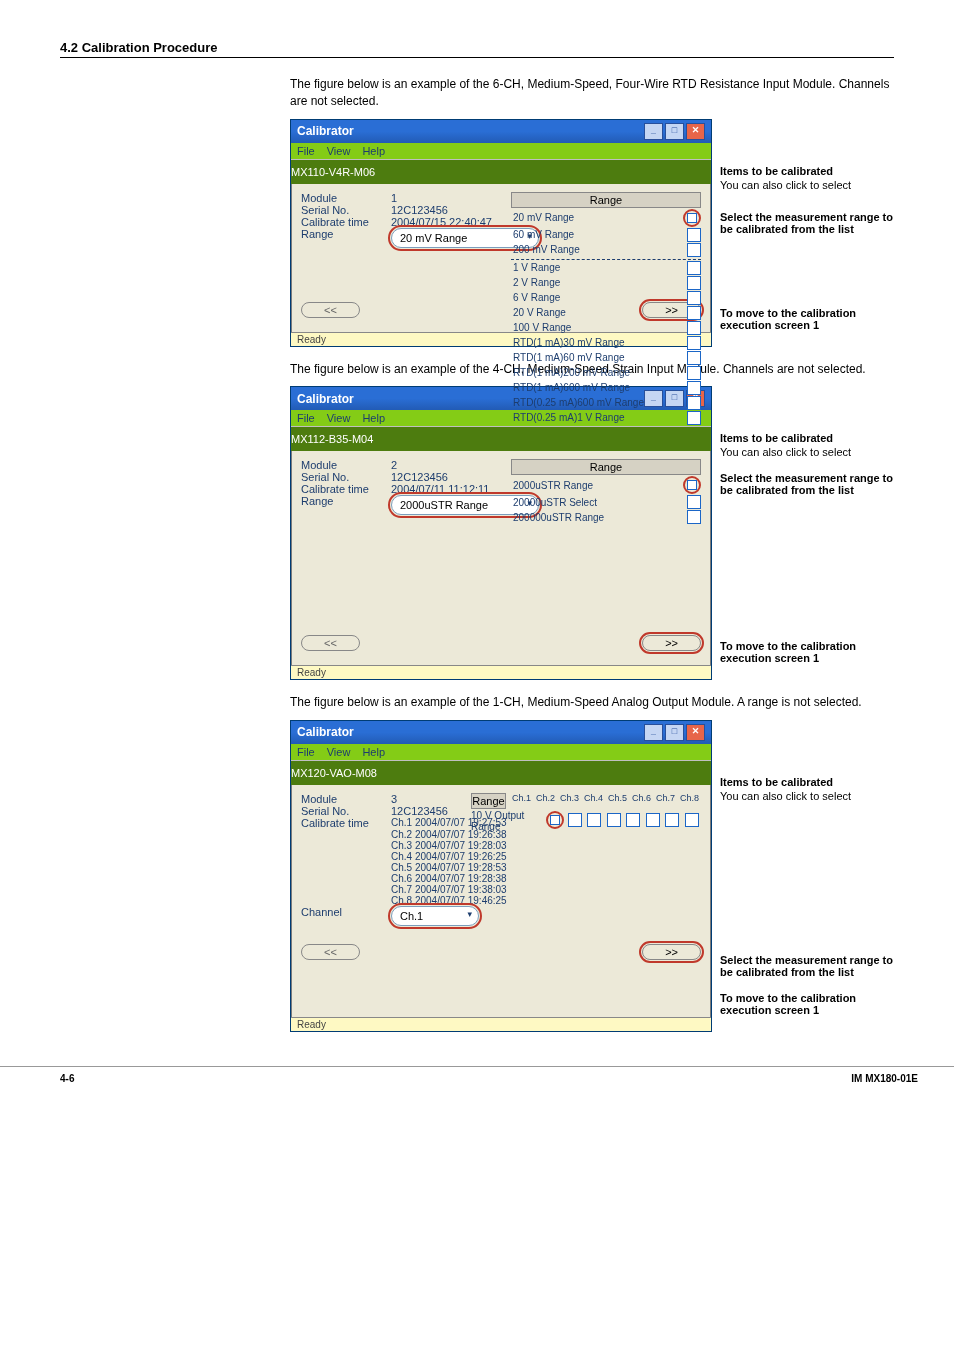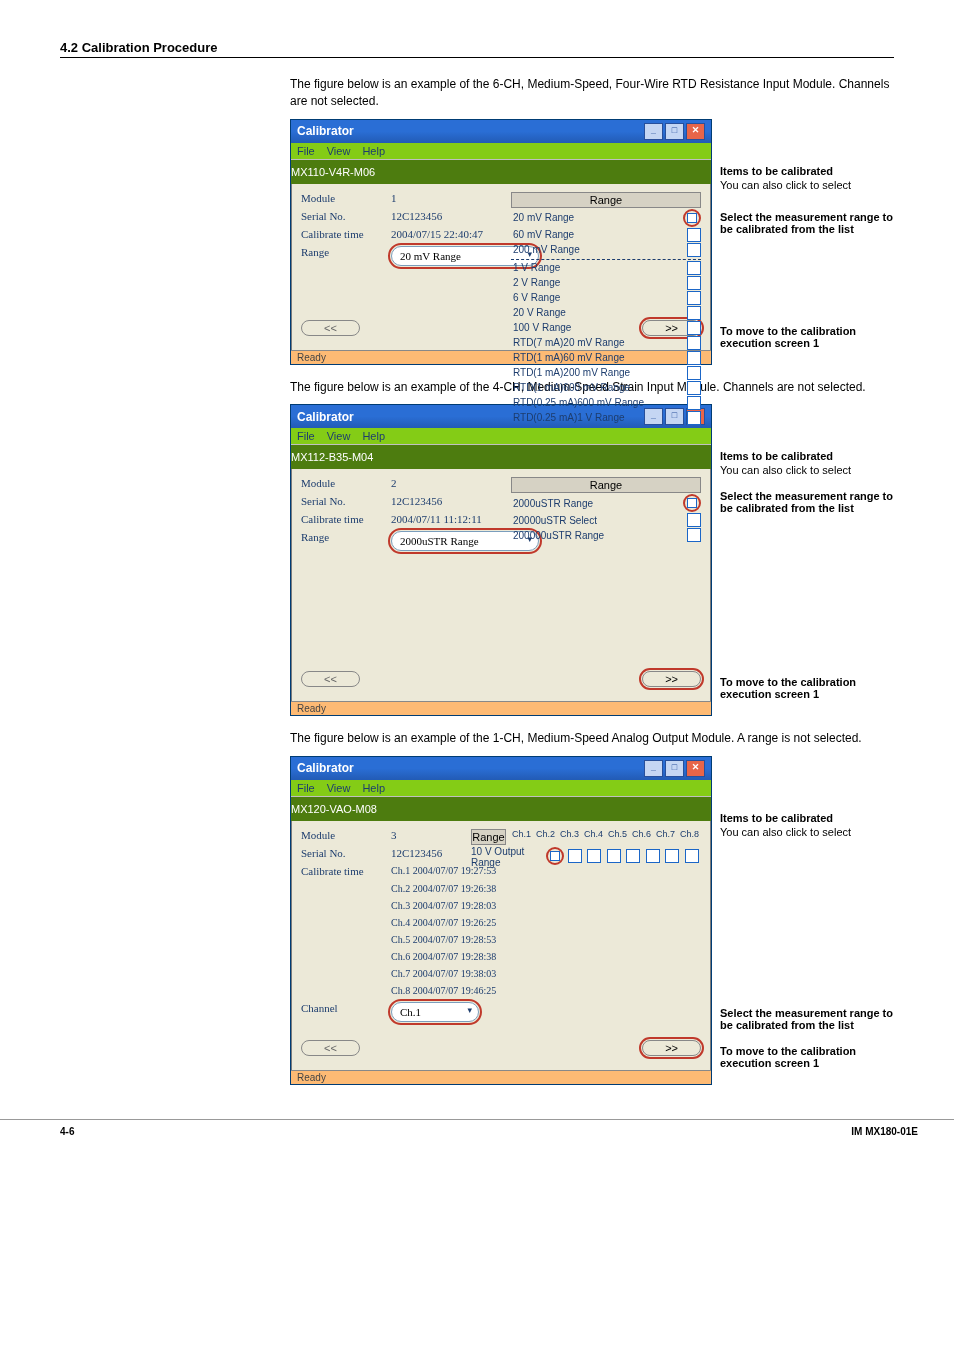--- a/index.html
+++ b/index.html
@@ -69,24 +69,22 @@
     font-size:11px;
     padding:6px 0;
   }
   .content{
     padding:8px 10px 14px 10px;
     position:relative;
   }
   .info-grid{
     display:grid;
     grid-template-columns:90px auto;
-    row-gap:6px;
     font-size:11px;
     color:#1d3d6e;
-    font-family:Liberation Serif, serif;
   }
   .info-grid div{white-space:nowrap;}
   .select{
     display:inline-flex;align-items:center;
     background:#fff;border:1px solid #7b9ebd;border-radius:10px;
     height:18px;padding:0 18px 0 8px;
     position:relative;min-width:120px;color:#000;
   }
   .select::after{
     content:"▾";position:absolute;right:6px;top:2px;font-size:9px;color:#1d3d6e;
@@ -124,21 +122,21 @@
   }
   .nav-row.short{margin-top:120px;}
   .nav-row.shortest{margin-top:18px;}
   .nav-btn{
     background:#ece9d8;border:1px solid #888;border-radius:10px;
     padding:1px 22px;font-size:11px;color:#666;
   }
   .nav-btn.primary{color:#000;}
   .ring{outline:2px solid #c0392b;outline-offset:1px;border-radius:10px;}
   .statusbar{
-    border-top:1px solid #888;background:#fdba74;
+    border-top:1px solid #888;background:#fef9c3;
     font-size:10px;color:#444;padding:1px 6px;
   }
   
   .annot{
     flex:1;
     padding-left:8px;
     display:flex;
     flex-direction:column;
     font-size:11px;
   }
@@ -231,21 +229,21 @@
               </div>
             <div class="range-row">
                 <span>20 V Range</span>
                 <span class="chk"></span>
               </div>
             <div class="range-row">
                 <span>100 V Range</span>
                 <span class="chk"></span>
               </div>
             <div class="range-row">
-                <span>RTD(7 mA)20 mV Range</span>
+                <span>RTD(1 mA)30 mV Range</span>
                 <span class="chk"></span>
               </div>
             <div class="range-row">
                 <span>RTD(1 mA)60 mV Range</span>
                 <span class="chk"></span>
               </div>
             <div class="range-row">
                 <span>RTD(1 mA)200 mV Range</span>
                 <span class="chk"></span>
               </div>

